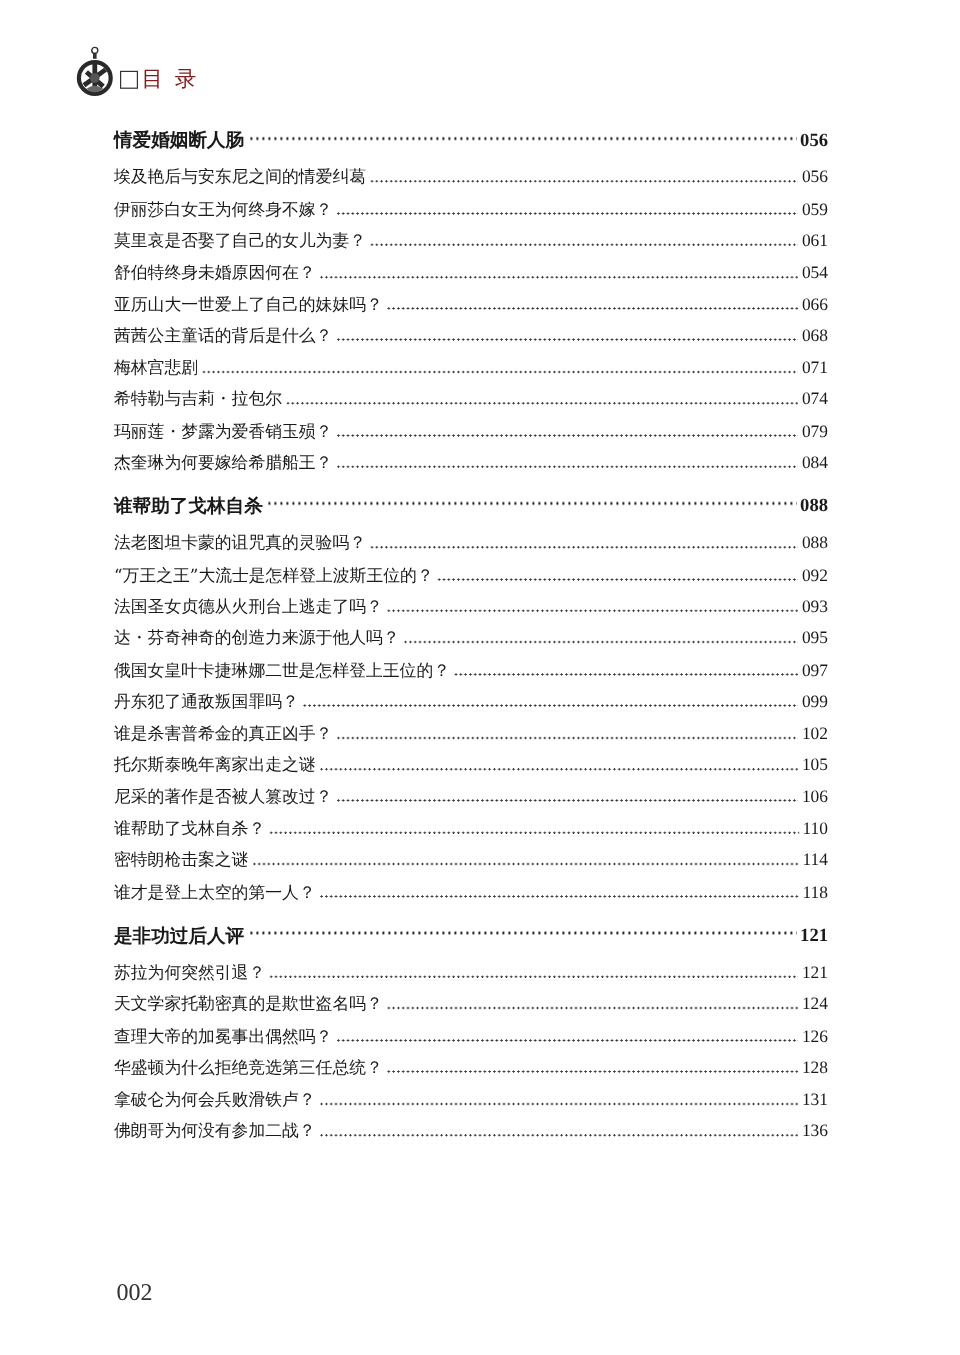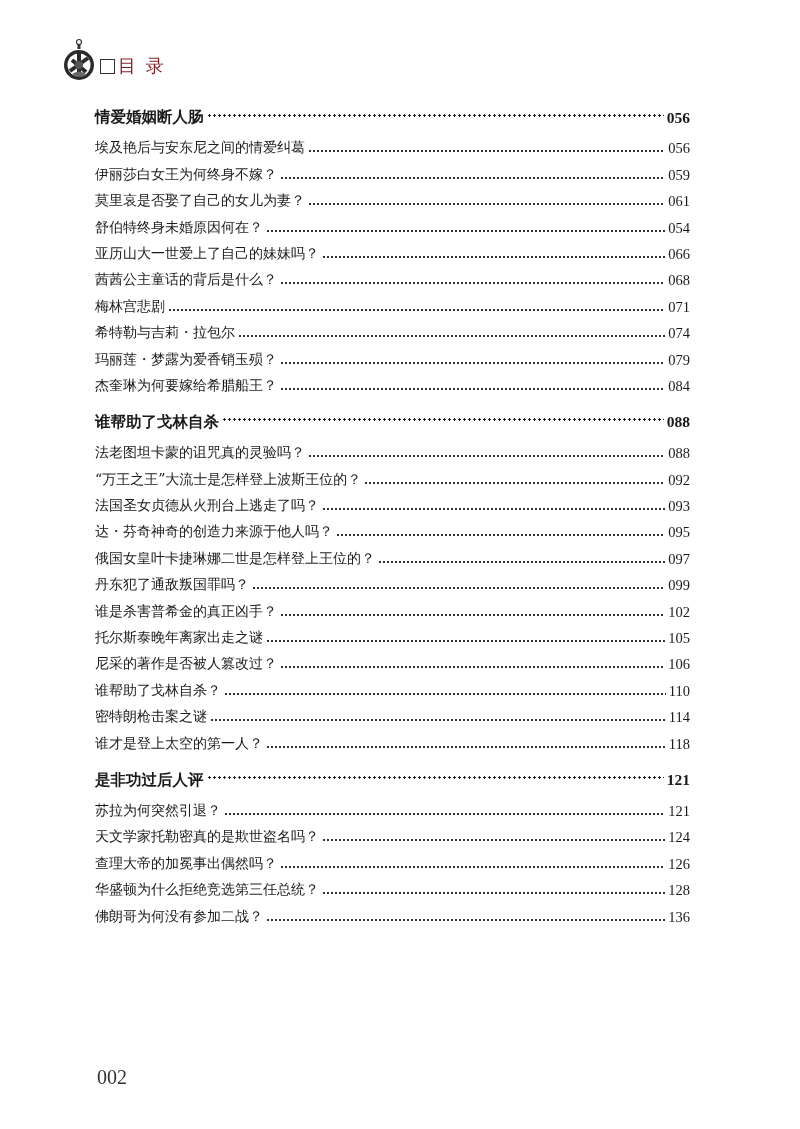--- a/index.html
+++ b/index.html
@@ -195,20 +195,25 @@
         <span class="label">查理大帝的加冕事出偶然吗？</span>
         <span class="dots"></span>
         <span class="page">126</span>
       </div>
     <div class="row">
         <span class="label">华盛顿为什么拒绝竞选第三任总统？</span>
         <span class="dots"></span>
         <span class="page">128</span>
       </div>
     <div class="row">
+        <span class="label">拿破仑为何会兵败滑铁卢？</span>
+        <span class="dots"></span>
+        <span class="page">131</span>
+      </div>
+    <div class="row">
         <span class="label">佛朗哥为何没有参加二战？</span>
         <span class="dots"></span>
         <span class="page">136</span>
       </div>
   </div>
 </div>
 
 <div class="footer">002</div>
 
 </body></html>

